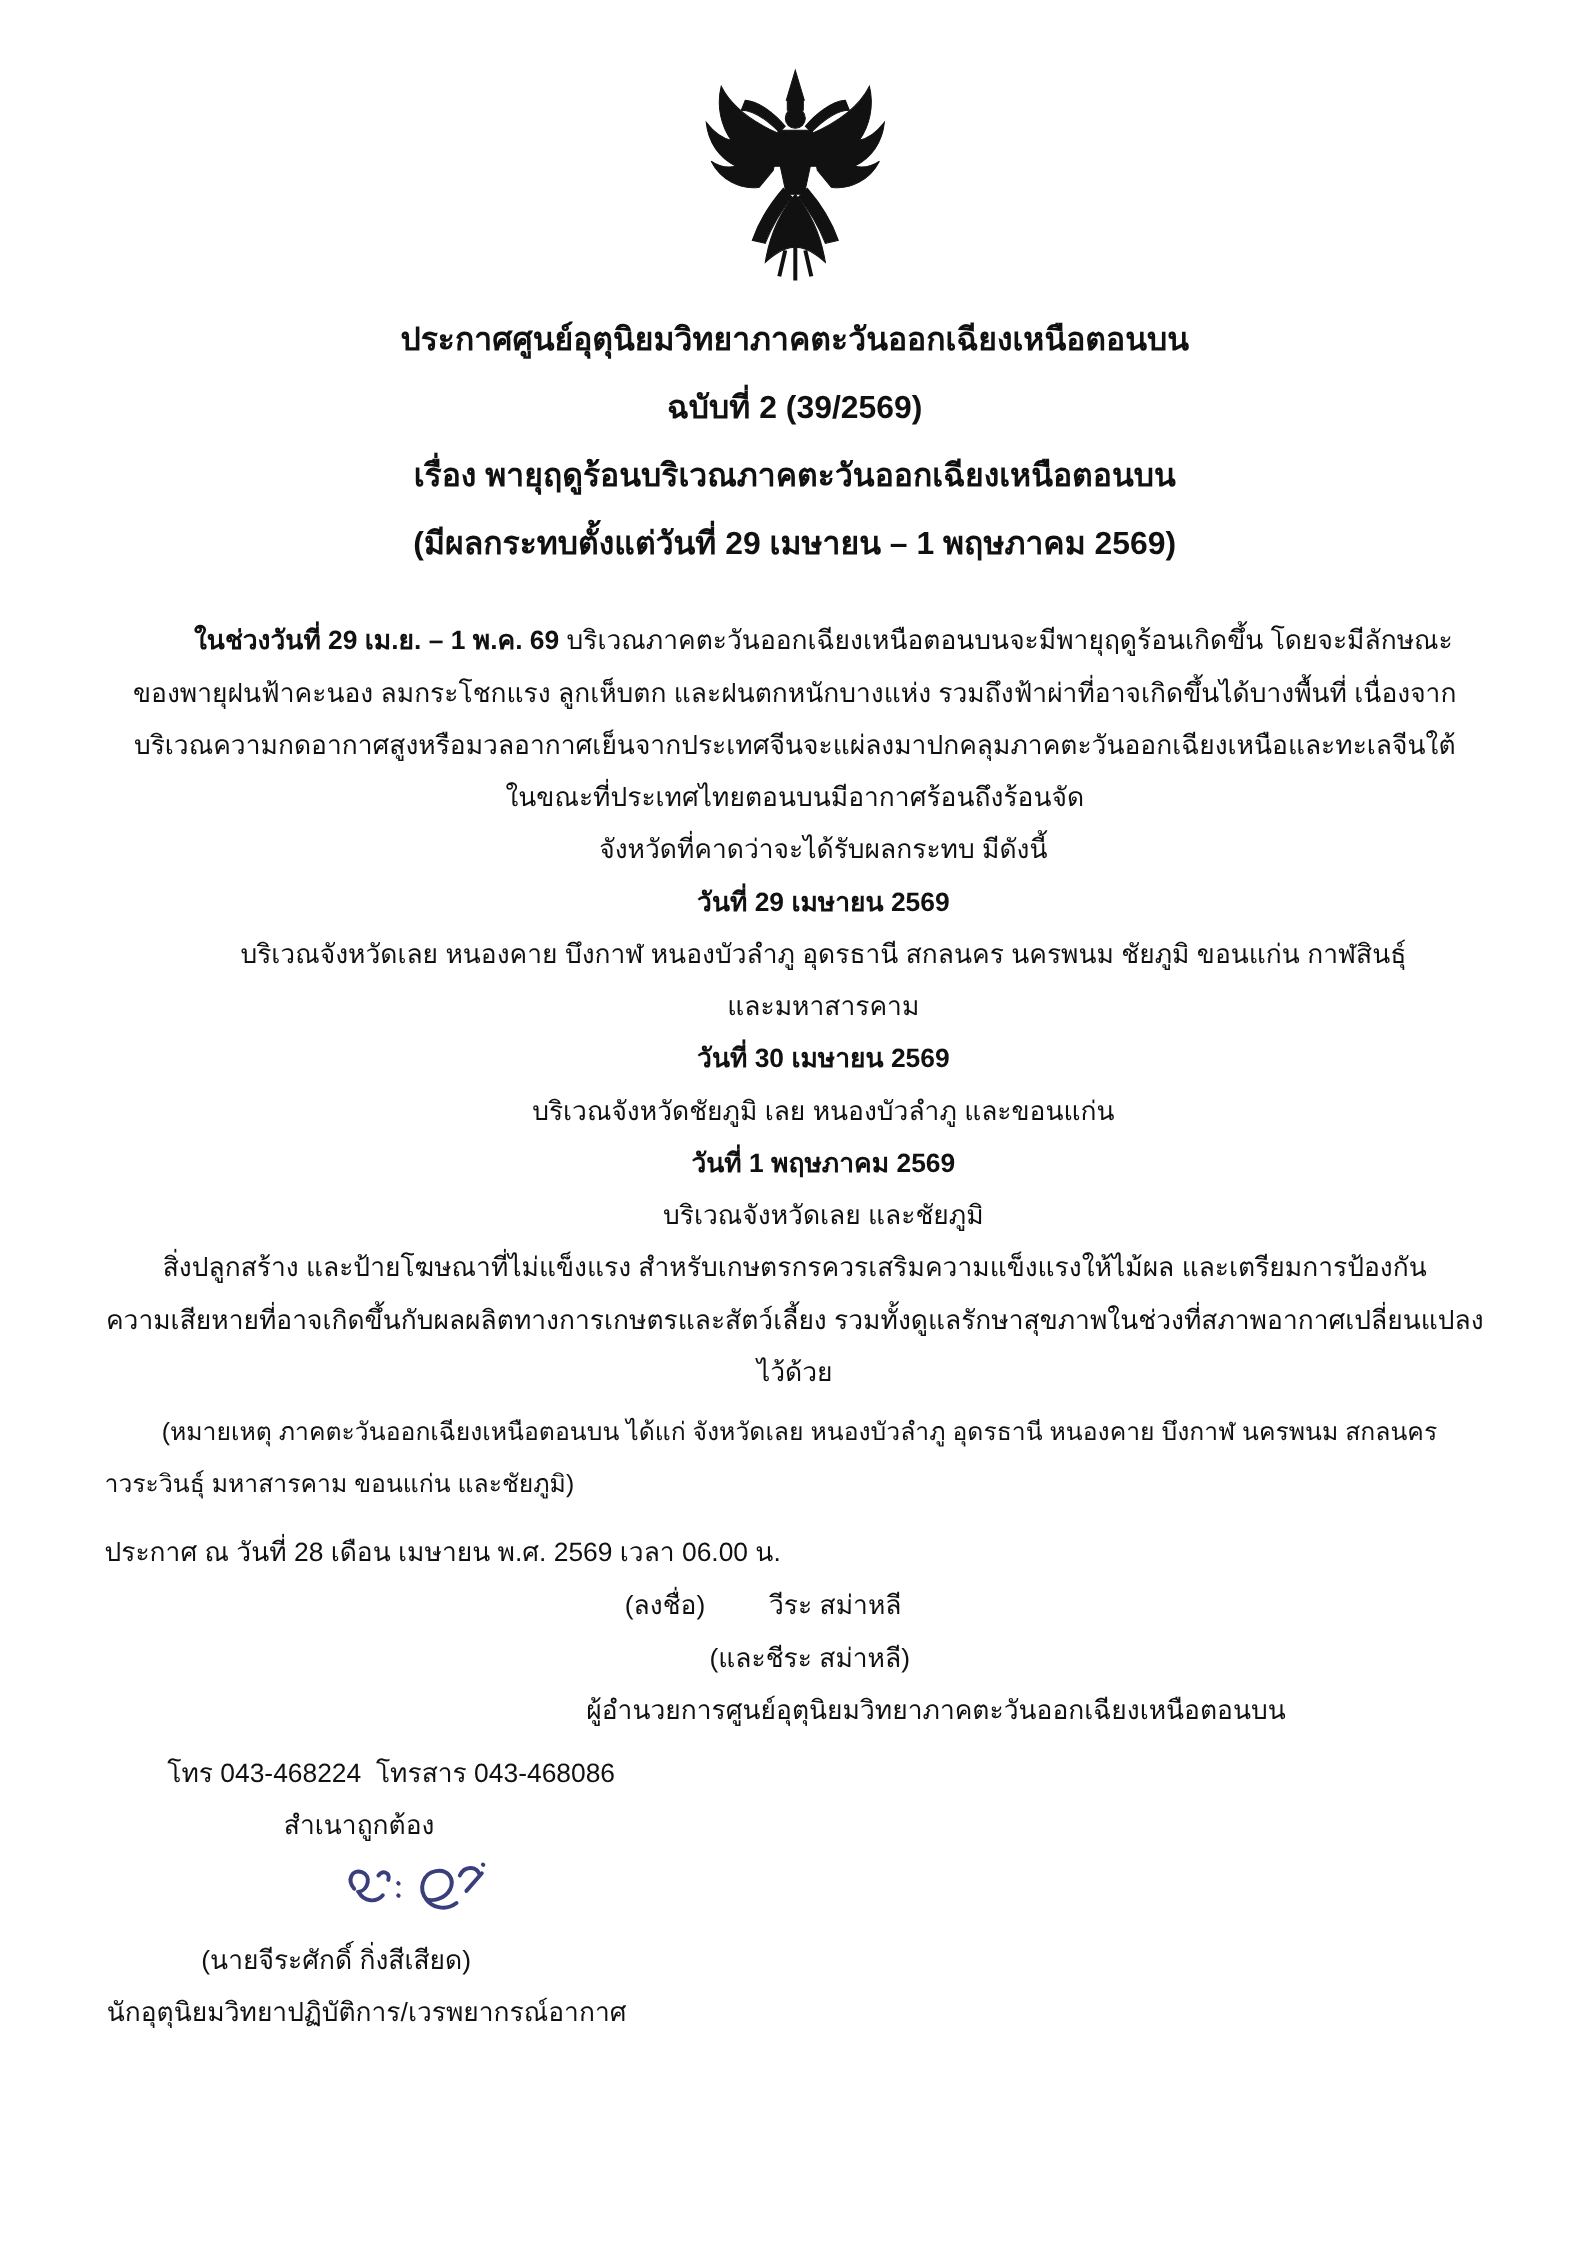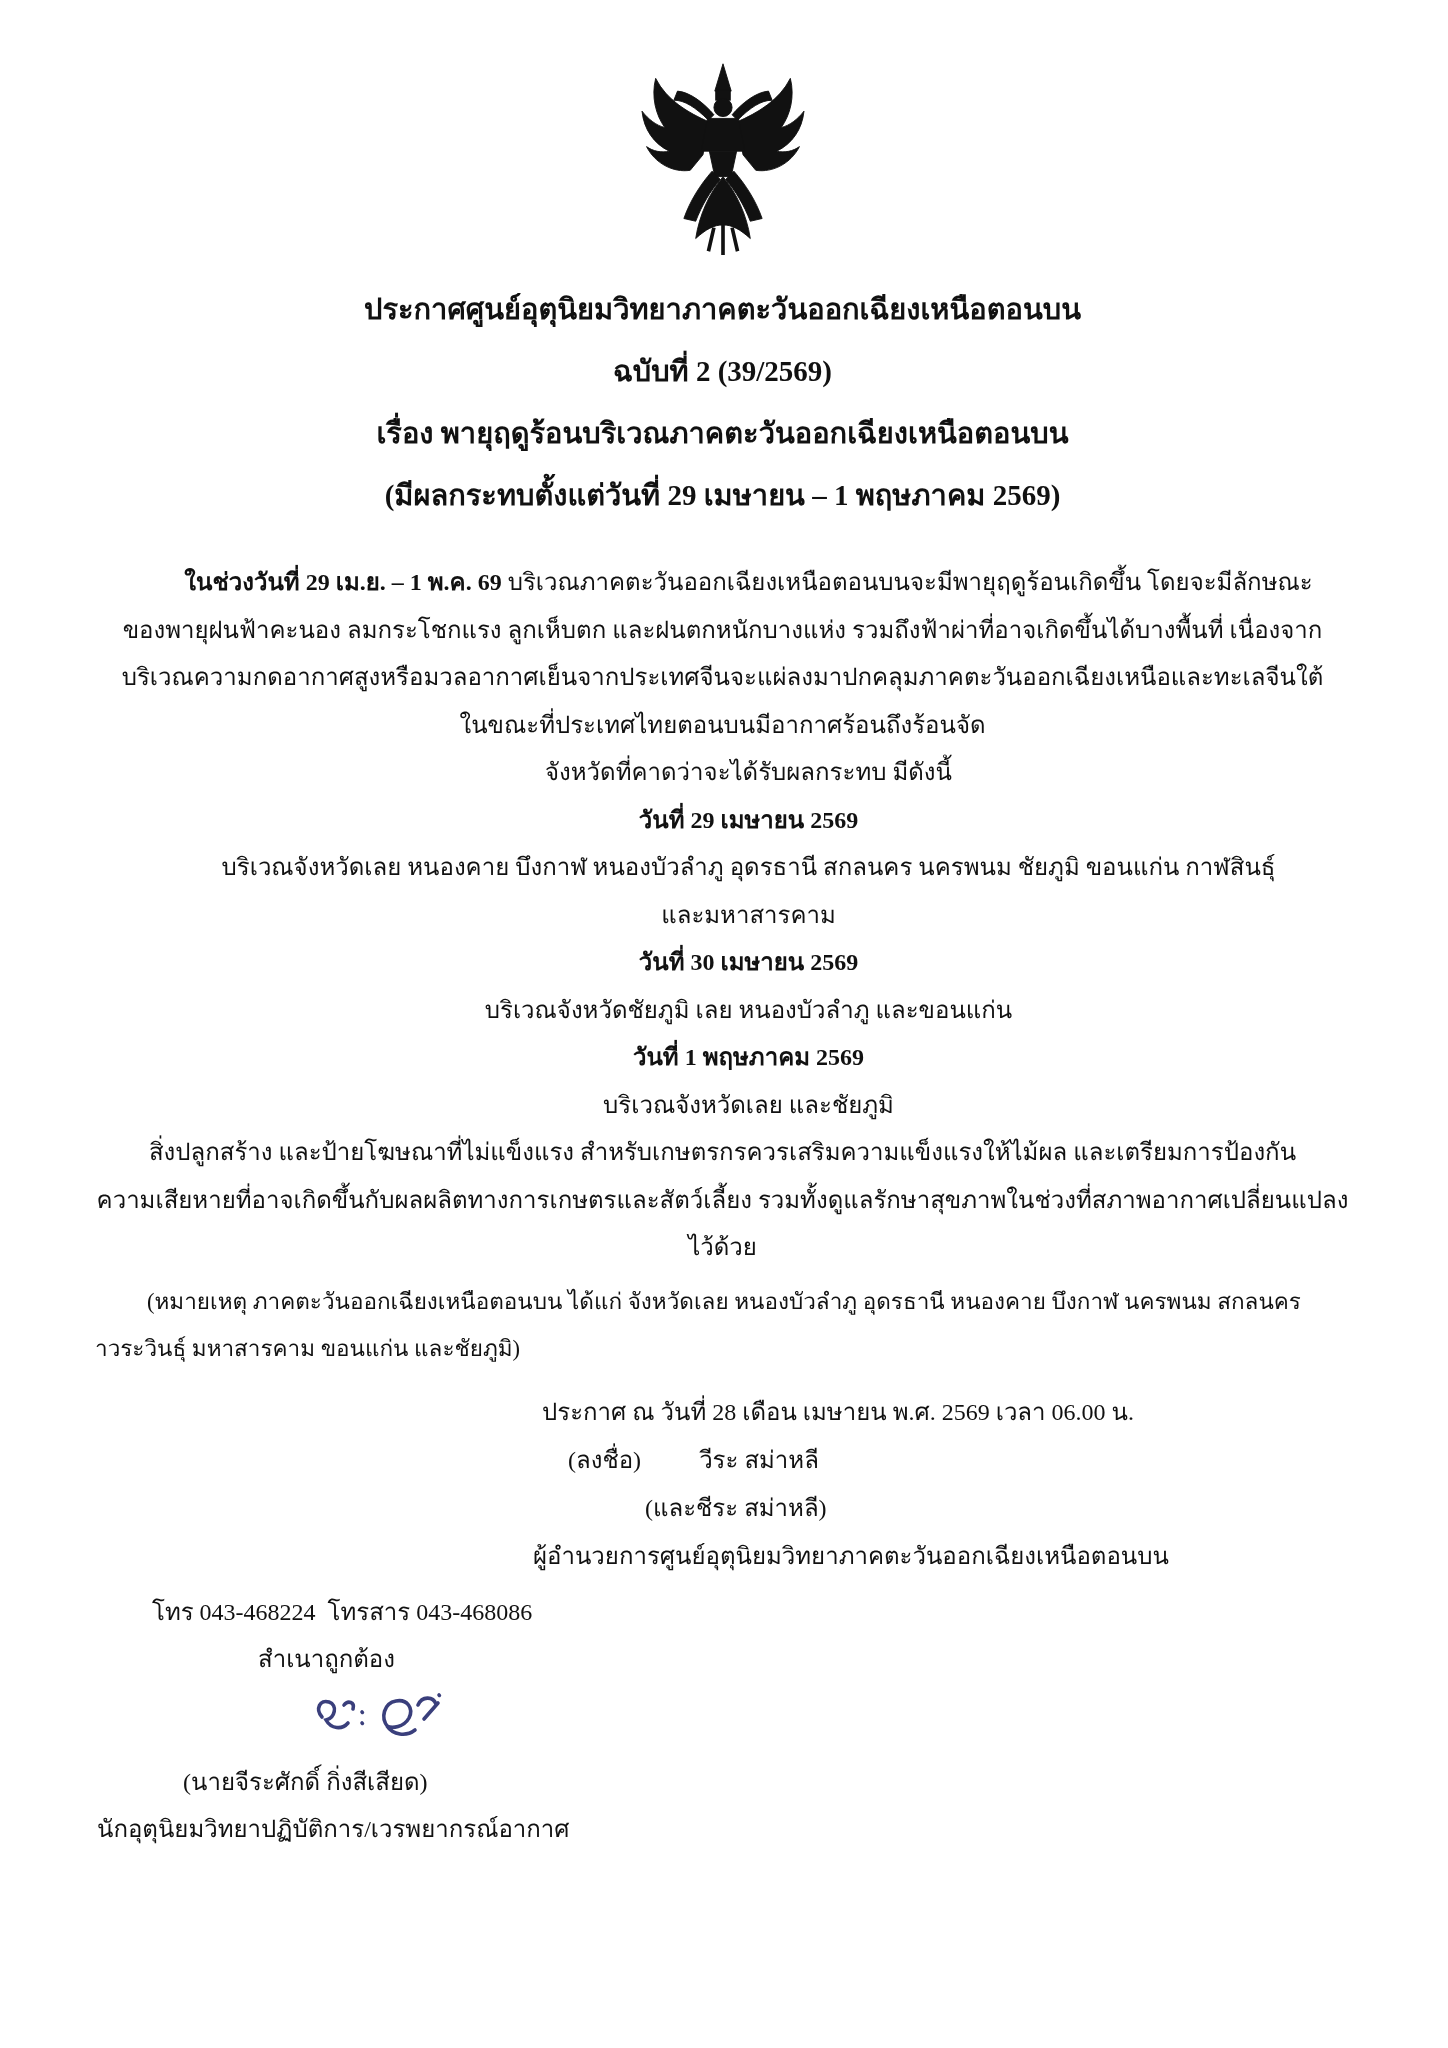--- a/index.html
+++ b/index.html
@@ -1,35 +1,35 @@
 <!DOCTYPE html>
 <html><head>
 <meta charset="utf-8">
 <style>
   html,body{margin:0;padding:0;background:#ffffff;}
   .page{
     position:relative;
     width:1448px;height:2048px;
     background:#ffffff;
     color:#111111;
-    font-family:Liberation Serif, serif;
+    font-family:Liberation Sans, sans-serif;
     box-sizing:border-box;
     padding:0 98px 0 95px;
     overflow:hidden;
   }
   .emblem{display:block;margin:60px auto 0;}
   .title-block{margin-top:12px;text-align:center;font-weight:bold;font-size:29px;}
   .title-line{line-height:62px;white-space:nowrap;}
   .body-text{font-size:24px;line-height:47.5px;margin-top:33px;text-align:center;}
   .line{min-height:47.5px;}
   .indent{text-indent:52px;}
   .bold{font-weight:bold;}
   .note-block{font-size:22.5px;line-height:47.5px;margin-top:6px;}
   .signoff{font-size:24px;line-height:48px;margin-top:15px;}
-  .so-announce{margin-left:447px;white-space:nowrap;}
+  .so-announce{white-space:nowrap;}
   .so-signline{margin-left:473px;white-space:nowrap;}
   .so-name{display:inline-block;margin-left:58px;}
   .so-nameparen{margin-left:550px;white-space:nowrap;}
   .so-title{margin-left:438px;white-space:nowrap;}
   .footer-block{font-size:24px;line-height:47px;margin-top:9px;}
   .f-contact{margin-left:57px;white-space:pre-wrap;}
   .f-copy{margin-left:163px;}
   .f-sig{display:block;margin:4px 0 0 205px;}
   .f-certname{margin-left:88px;}
   .f-certtitle{margin-left:2px;}

